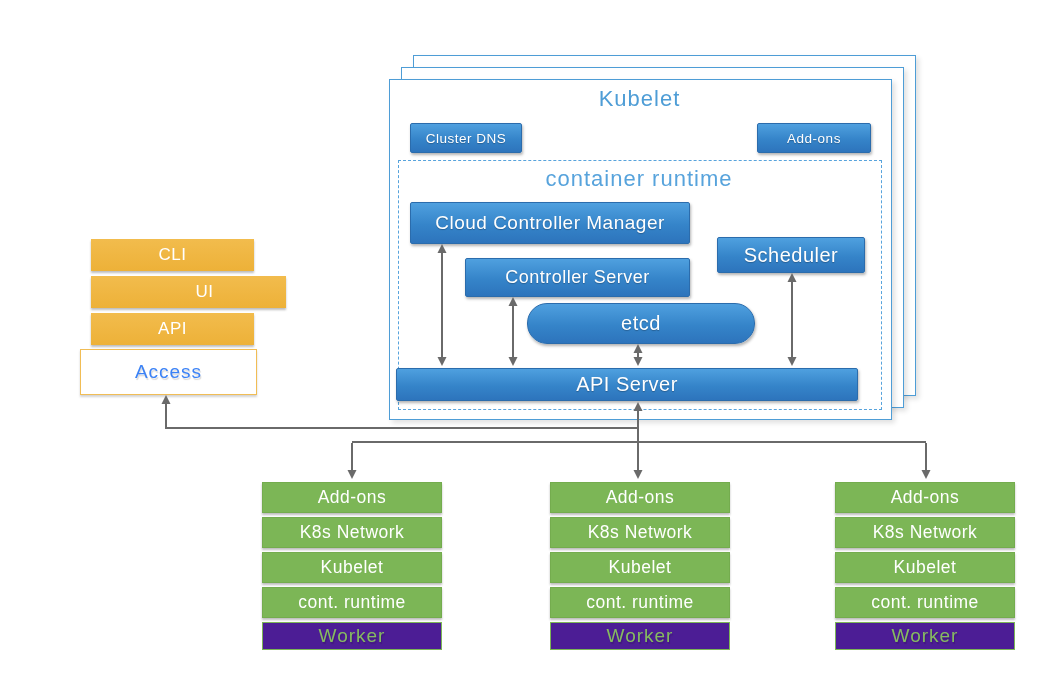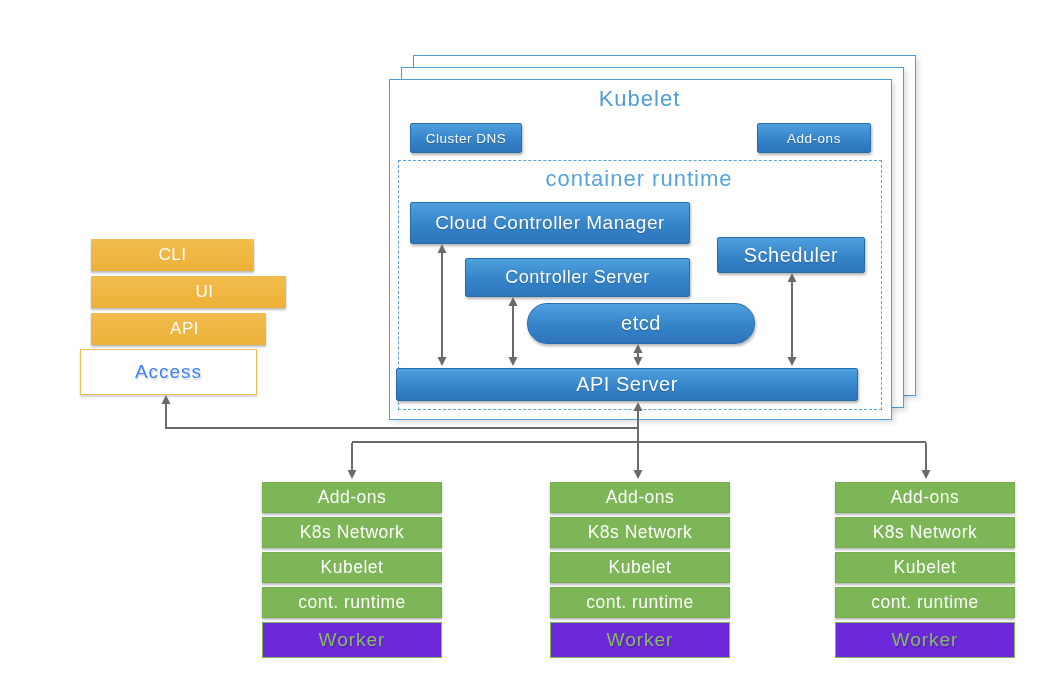--- a/index.html
+++ b/index.html
@@ -58,22 +58,22 @@
   
   .wcol{position:absolute;top:482px;width:180px;}
   .grow{
     height:31px;margin-bottom:4px;
     display:flex;align-items:center;justify-content:center;
     background:#7CB656;border:1px solid #74AC4E;box-sizing:border-box;
     color:#ffffff;font-size:17.5px;letter-spacing:0.5px;
     box-shadow:0 2px 2px rgba(110,110,110,0.45);
   }
   .workerbox{
-    height:36px;display:flex;align-items:center;justify-content:center;
-    background:#6d28d9;border:1.5px solid #7CB656;box-sizing:border-box;
+    height:28px;display:flex;align-items:center;justify-content:center;
+    background:#4c1d95;border:1.5px solid #7CB656;box-sizing:border-box;
     color:#86BB60;font-size:19px;letter-spacing:1px;
     text-shadow:1px 1.5px 1px rgba(0,0,0,0.15);
   }
   
   #wires{position:absolute;left:0;top:0;pointer-events:none;}
 </style>
 </head>
 <body>
 
 <div id="canvas">
@@ -90,21 +90,21 @@
   <div class="crtitle">container runtime</div>
 
   <div class="bluebox" style="left:410px;top:202px;width:278px;height:40px;font-size:19px;">Cloud Controller Manager</div>
   <div class="bluebox" style="left:465px;top:258px;width:223px;height:37px;font-size:18px;">Controller Server</div>
   <div class="bluebox" style="left:717px;top:237px;width:146px;height:34px;font-size:20px;">Scheduler</div>
   <div class="bluebox" style="left:527px;top:303px;width:226px;height:39px;font-size:20px;border-radius:20px;">etcd</div>
   <div class="bluebox" style="left:396px;top:368px;width:460px;height:31px;font-size:20px;">API Server</div>
 
   <div class="orow" style="top:239px;">CLI</div>
   <div class="orow" style="top:276px;padding-left:32px;">UI</div>
-  <div class="orow" style="top:313px;padding-left:12px;">API</div>
+  <div class="orow" style="top:313px;">API</div>
   <div class="accessbox">Access</div>
 
   <div class="wcol" style="left:262px;">
     <div class="grow">Add-ons</div>
     <div class="grow">K8s Network</div>
     <div class="grow">Kubelet</div>
     <div class="grow">cont. runtime</div>
     <div class="workerbox">Worker</div>
   </div>
   <div class="wcol" style="left:550px;">

